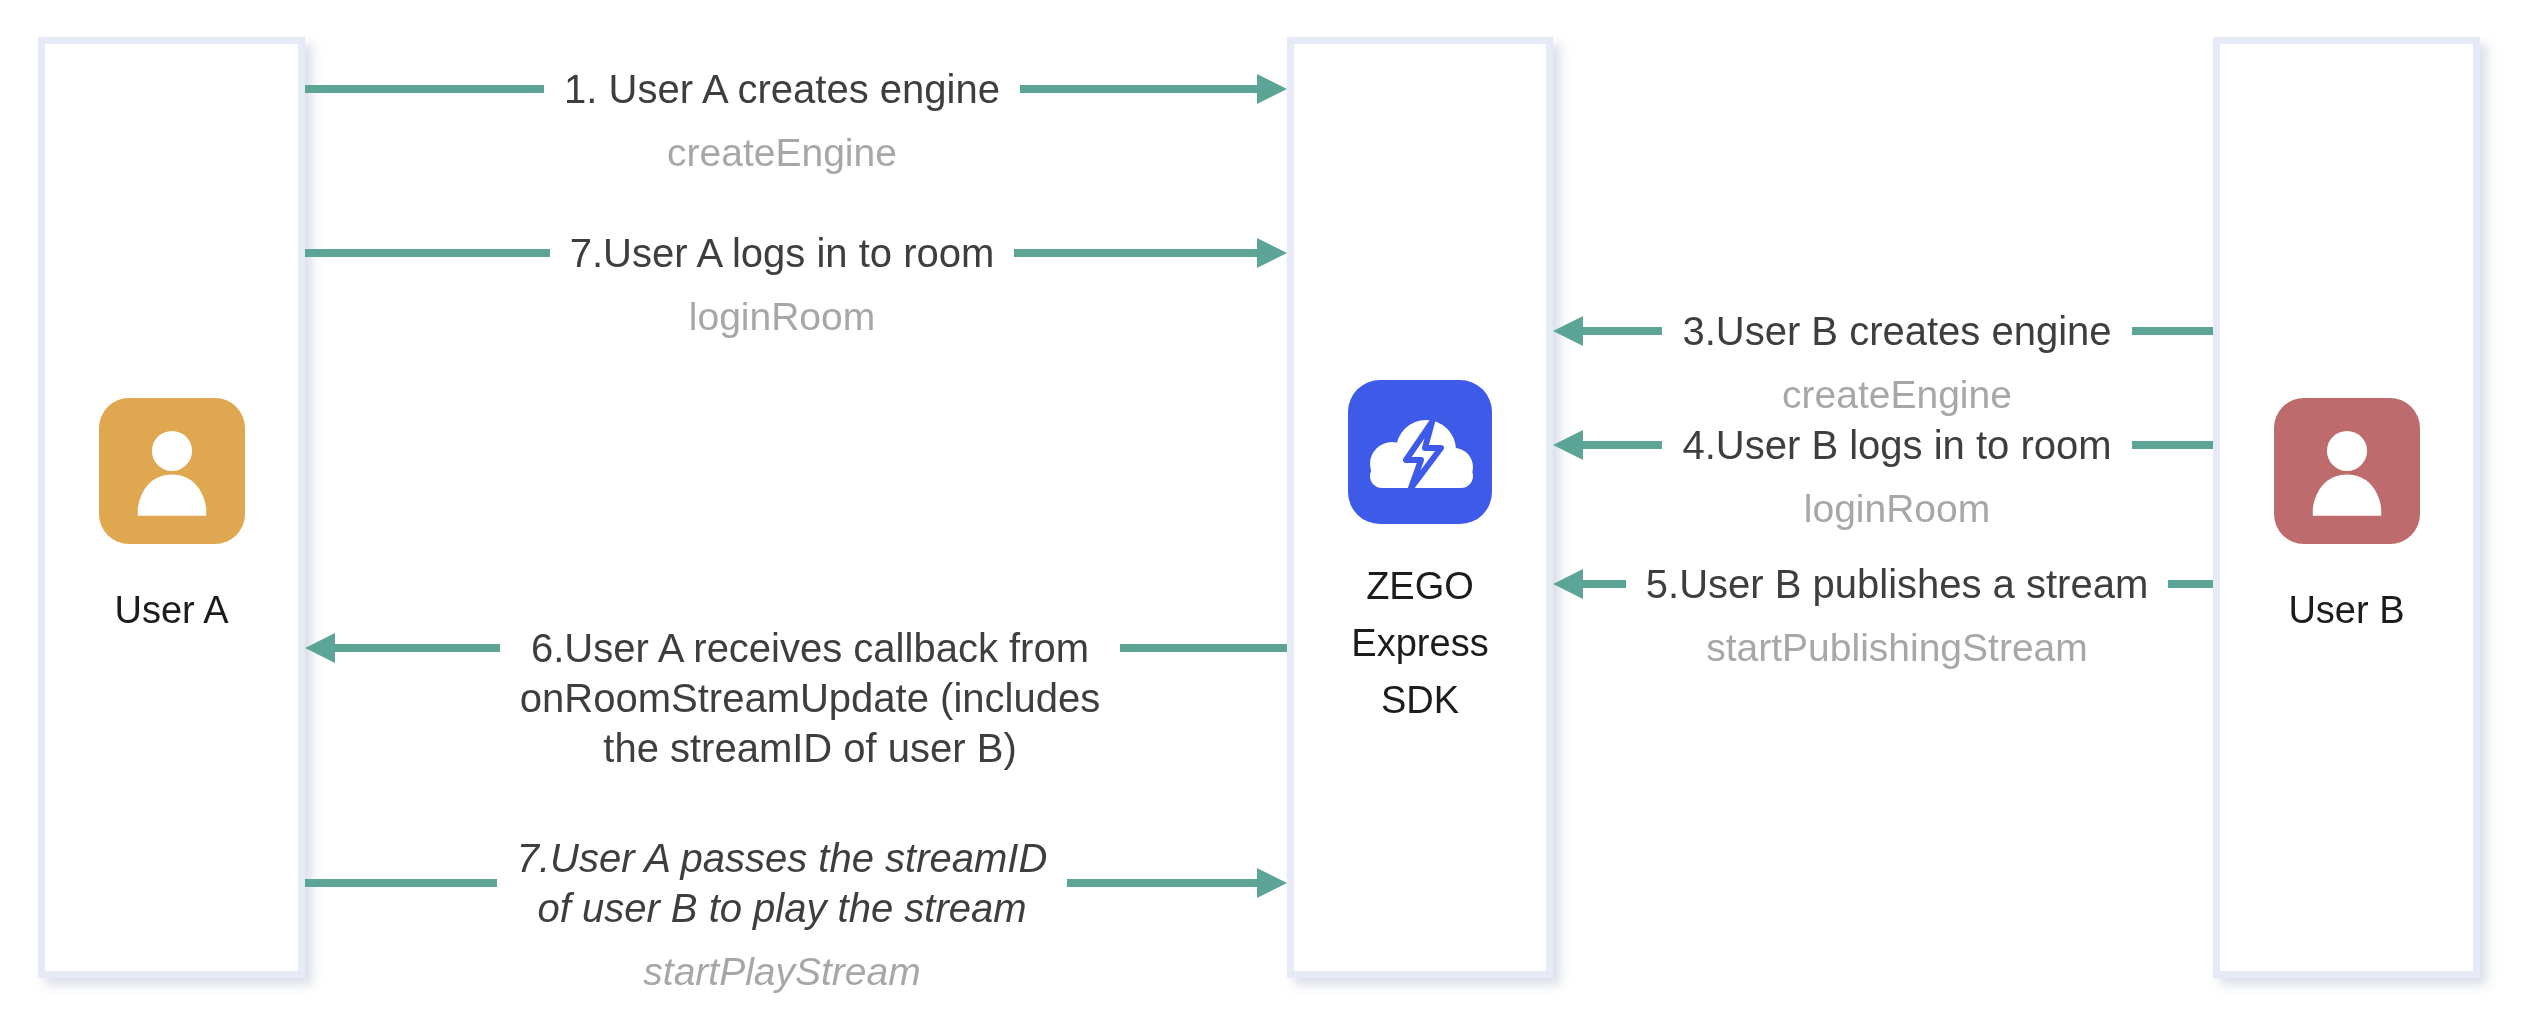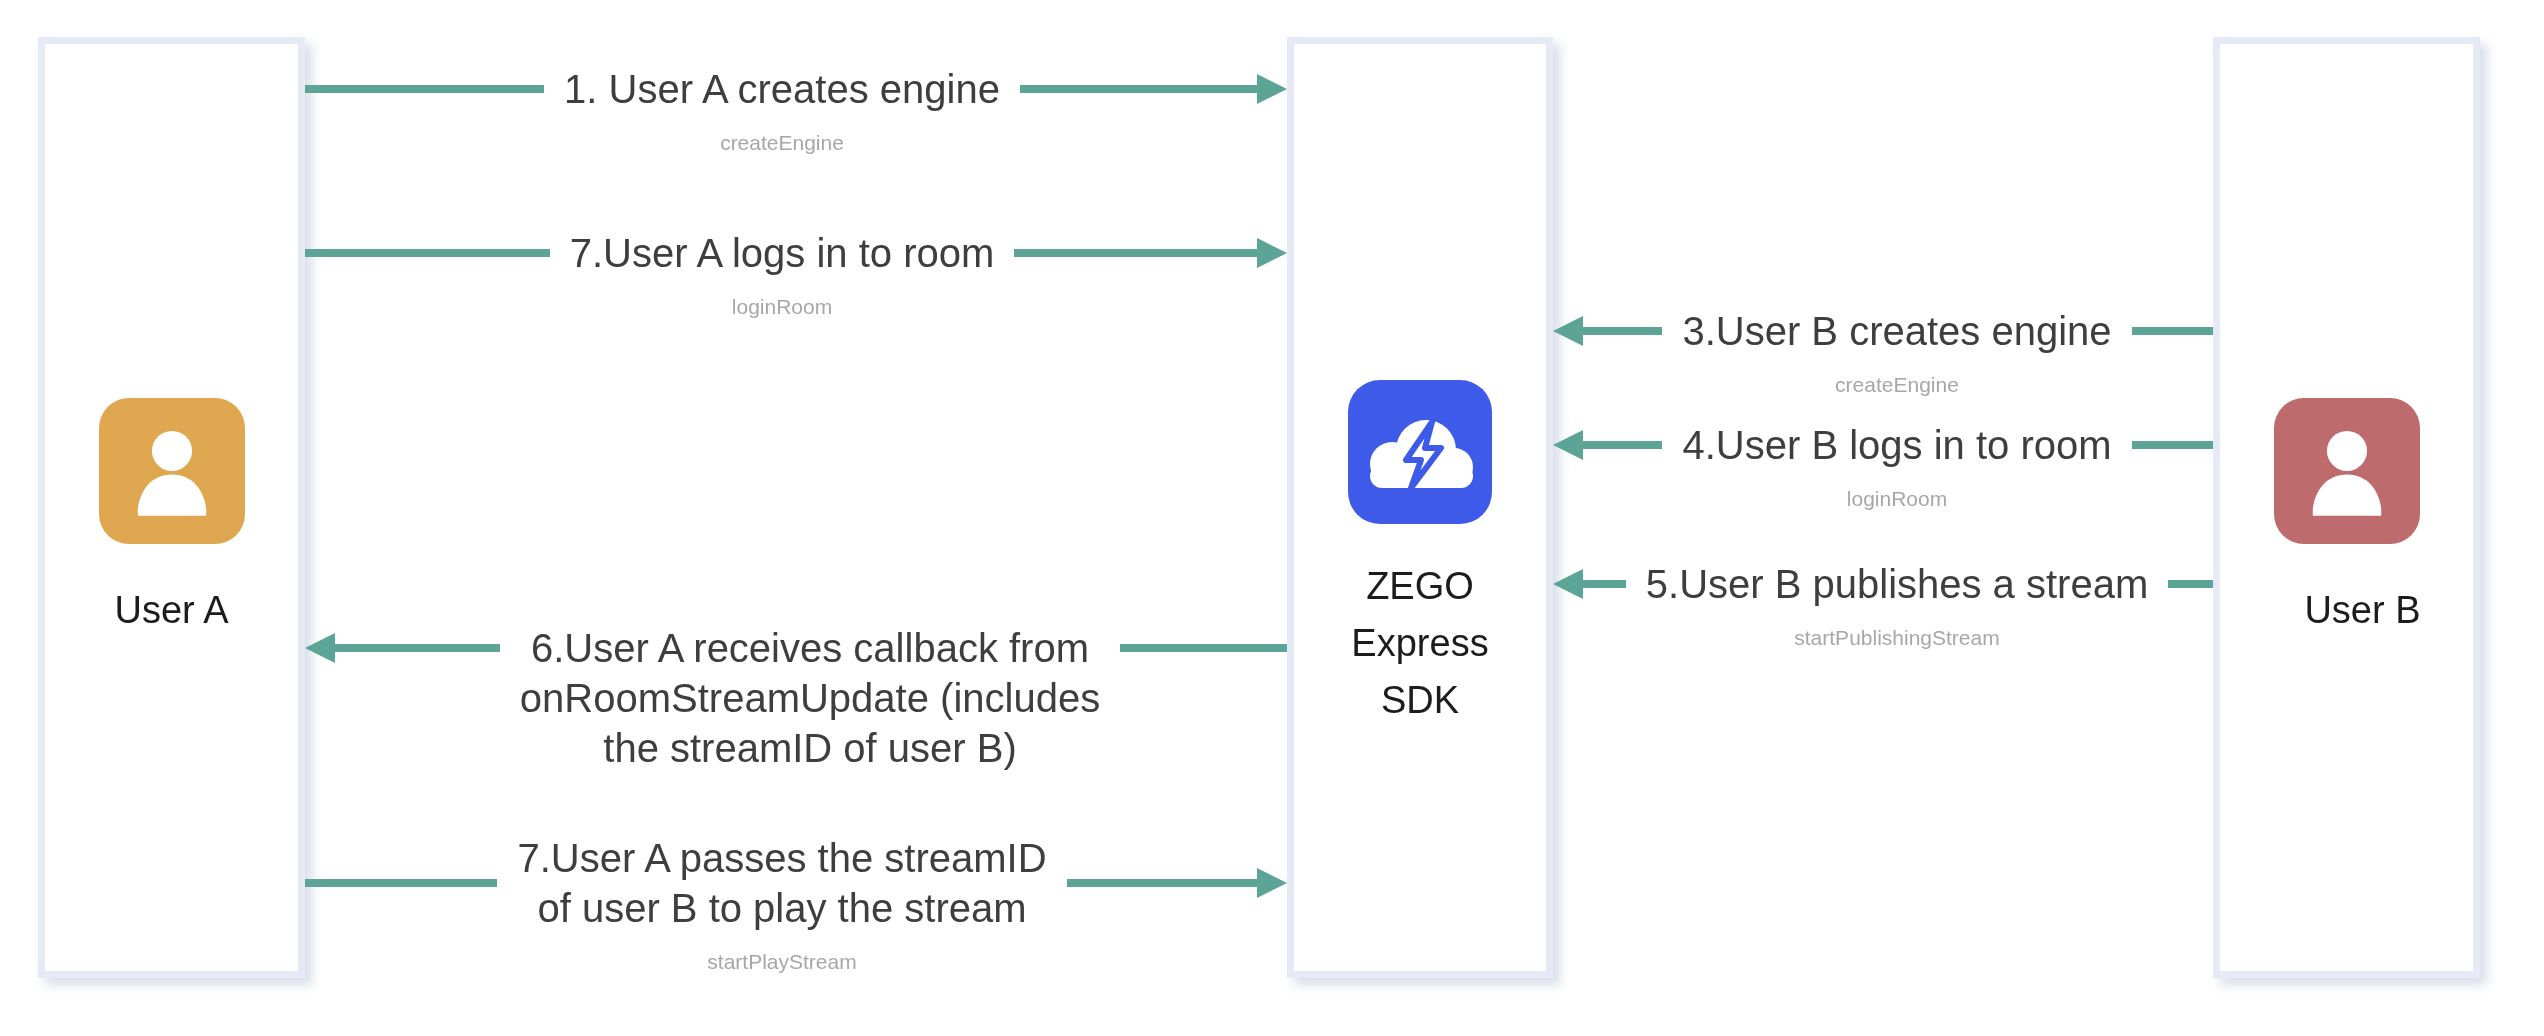--- a/index.html
+++ b/index.html
@@ -94,25 +94,25 @@
     padding:0 20px;
   }
   .label-main{
     font-size:40px;
     line-height:50px;
     color:var(--main-text);
     text-align:center;
     white-space:pre-line;
   }
   .label-api{
-    font-size:21px;
+    font-size:39px;
     line-height:46px;
     color:var(--api-text);
     text-align:center;
-    margin-top:6px;
+    margin-top:16px;
     white-space:pre-line;
   }
 </style>
 </head>
 <body>
 
 <div id="canvas">
 
   <div class="actor" style="left:38px;top:37px;width:267px;height:941px;">
     <div class="avatar" style="top:354px;background:var(--avatar-a);">
@@ -141,21 +141,21 @@
 SDK</div>
   </div>
 
   <div class="actor" style="left:2213px;top:37px;width:267px;height:941px;">
     <div class="avatar" style="top:354px;background:var(--avatar-b);">
       <svg viewBox="0 0 100 100" aria-hidden="true">
         <circle cx="50" cy="33" r="17" fill="#ffffff"></circle>
         <path d="M50 53 C 33 53 23 66 21 82 L21 88 L79 88 L79 82 C 77 66 67 53 50 53 Z" fill="#ffffff"></path>
       </svg>
     </div>
-    <div class="actor-label" style="top:542px;padding-left:16px;">User B</div>
+    <div class="actor-label" style="top:542px;">User B</div>
   </div>
 
   <div class="msg" style="left:305px;top:64px;width:982px;">
     <div class="stem"></div>
     <div class="labels">
       <div class="label-main">1. User A creates engine</div>
       <div class="label-api">createEngine</div>
     </div>
     <div class="stem head-right"></div>
   </div>
@@ -199,21 +199,21 @@
   <div class="msg" style="left:305px;top:623px;width:982px;">
     <div class="stem head-left"></div>
     <div class="labels">
       <div class="label-main">6.User A receives callback from
 onRoomStreamUpdate (includes
 the streamID of user B)</div>
     </div>
     <div class="stem"></div>
   </div>
 
-  <div class="msg" style="left:305px;top:833px;width:982px;--off:46px;">
+  <div class="msg" style="left:305px;top:833px;width:982px;font-style:italic;--off:46px;">
     <div class="stem"></div>
     <div class="labels">
       <div class="label-main">7.User A passes the streamID
 of user B to play the stream</div>
       <div class="label-api">startPlayStream</div>
     </div>
     <div class="stem head-right"></div>
   </div>
 
 </div>

